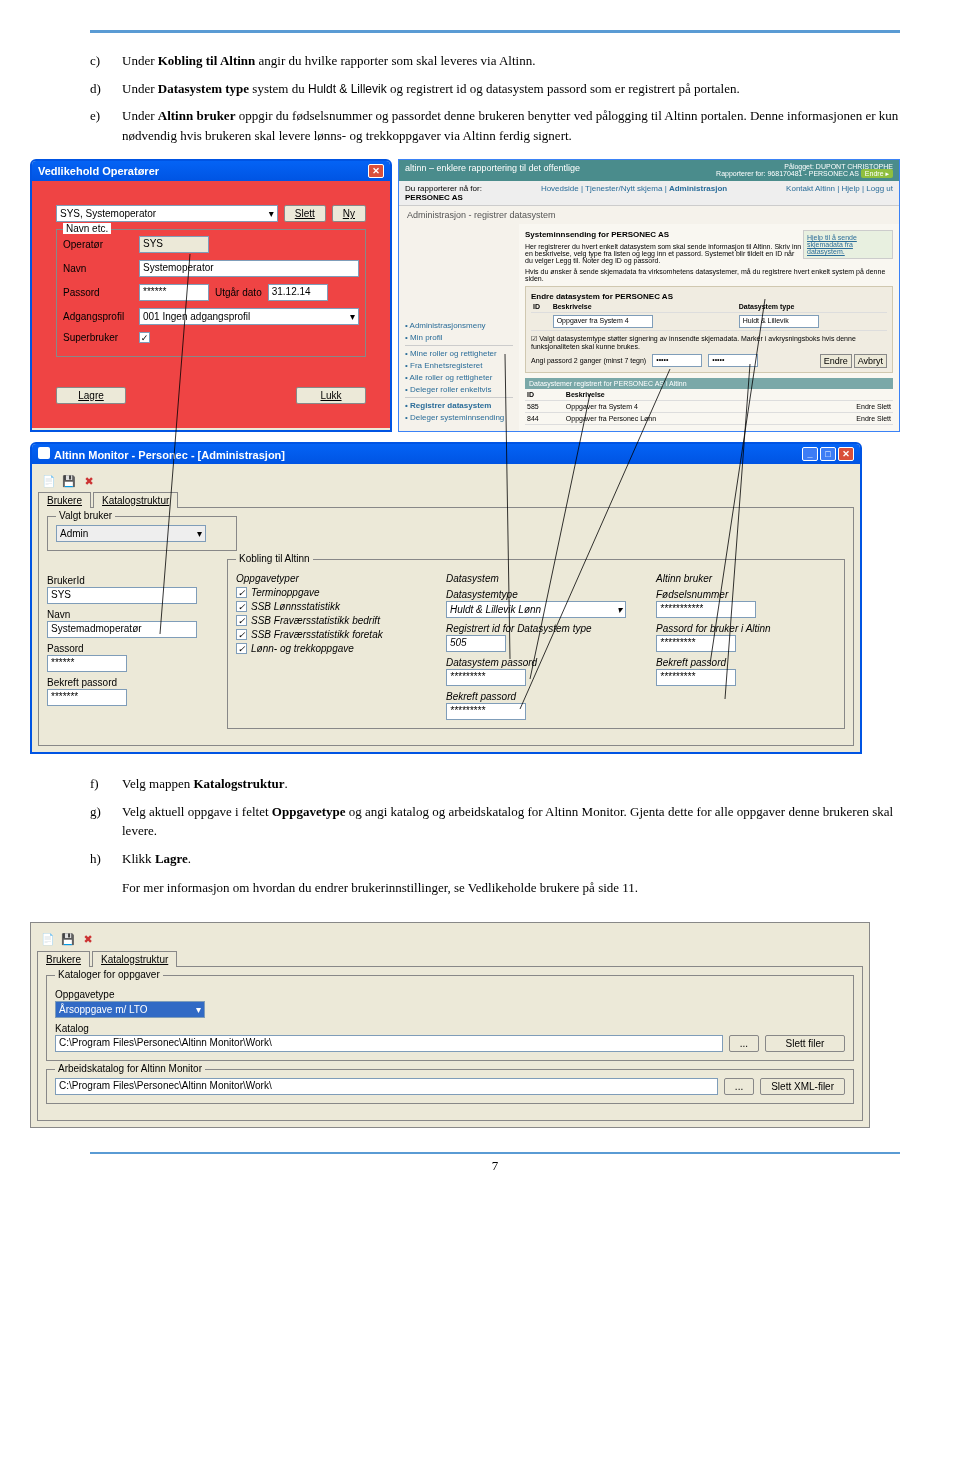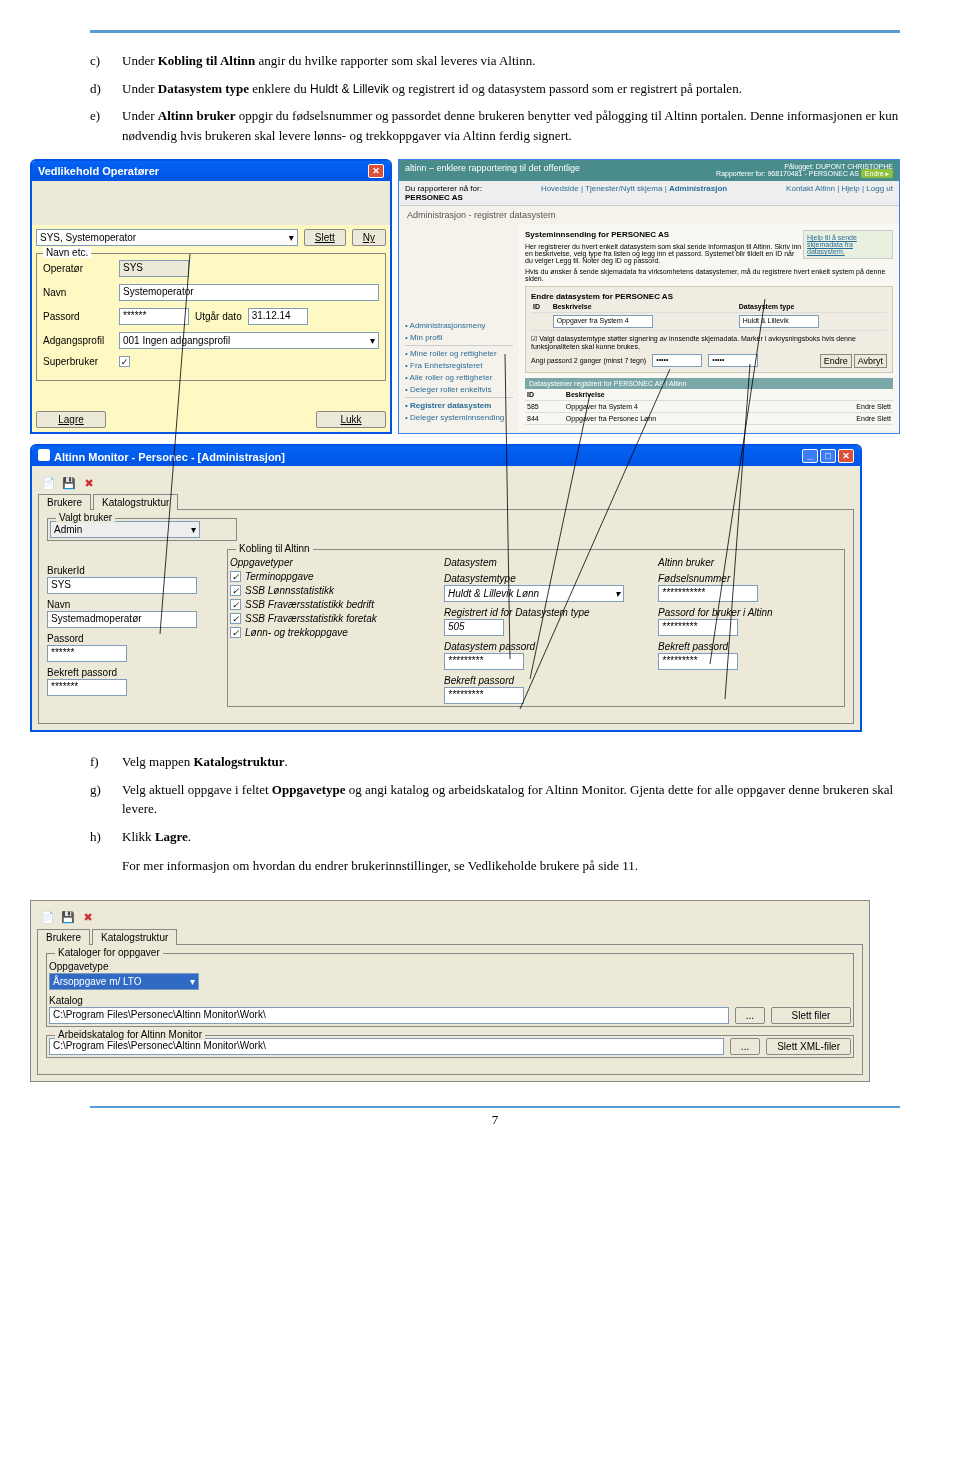--- a/index.html
+++ b/index.html
@@ -7,45 +7,45 @@
 .page { padding: 30px 60px 40px 90px; }
 .hr-top { border-top: 3px solid #5a9bd4; margin-bottom: 18px; }
 .ol-item { display: flex; margin-bottom: 8px; line-height: 1.5; }
 .ol-letter { min-width: 32px; }
 .ol-text { flex: 1; }
 .section1 { display: flex; gap: 6px; margin-top: 14px; margin-left: -60px; }
 .win { border: 2px solid #0054e3; border-radius: 6px 6px 0 0; font-family: Tahoma, Arial, sans-serif; font-size: 10px; background: #ece9d8; }
 .win-title { background: linear-gradient(to bottom, #0463f5, #0054e3); color: #fff; font-weight: bold; padding: 3px 6px; border-radius: 4px 4px 0 0; display: flex; justify-content: space-between; align-items: center; font-size: 11px; }
 .close-x { background: #d94f3a; border: 1px solid #fff; color: #fff; width: 16px; height: 14px; display: inline-flex; align-items: center; justify-content: center; font-size: 9px; border-radius: 2px; }
 .win1 { width: 362px; }
-.win1-body { background: #fef9c3; padding: 4px; margin-top: 44px; }
+.win1-body { background: #ef4444; padding: 24px; }
 .row { display: flex; align-items: center; margin-bottom: 7px; gap: 6px; }
 .lbl { width: 70px; font-size: 10px; }
 .inp { border: 1px solid #7f9db9; background: #fff; padding: 1px 3px; font-size: 10px; height: 17px; }
 .btn { border: 1px solid #888; background: #ece9d8; padding: 2px 10px; font-size: 10px; border-radius: 2px; }
 .altinn-panel { flex: 1; border: 1px solid #3b82f6; font-family: Arial, sans-serif; font-size: 8px; background: #f5f2eb; }
 .altinn-header { background: #4a8c8c; color: #fff; padding: 3px 6px; font-size: 9px; display: flex; justify-content: space-between; }
 .altinn-sub { background: #eee; padding: 3px 6px; display: flex; justify-content: space-between; font-size: 8px; border-bottom: 1px solid #ccc; }
 .altinn-body { display: flex; align-items: flex-end; }
 .altinn-side { width: 120px; padding: 6px; }
 .altinn-main { flex: 1; padding: 6px; background: #f9f7f1; }
 .altinn-link { color: #2b6d99; margin-bottom: 3px; font-size: 8px; display: block; }
 .altinn-box { background: #f0ece1; border: 1px solid #d0c8b0; padding: 5px; margin-bottom: 5px; font-size: 8px; }
 .altinn-table { width: 100%; font-size: 7px; border-collapse: collapse; }
 .altinn-table td { border-bottom: 1px solid #ddd; padding: 2px; }
 .altinn-table-hdr { background: #7aa8a8; color: #fff; }
 .win2 { margin-top: 10px; margin-left: -60px; width: 832px; border: 2px solid #0054e3; border-radius: 6px 6px 0 0; font-family: Tahoma, Arial, sans-serif; font-size: 10px; background: #ece9d8; }
 .win2-body { padding: 6px; }
 .toolbar-icons { display: flex; gap: 6px; padding: 4px; }
 .icon-sm { width: 14px; height: 14px; display: inline-flex; align-items: center; justify-content: center; font-size: 11px; }
 .tabs { display: flex; gap: 2px; margin-bottom: -1px; }
-.tab { border: 1px solid #888; background: #ece9d8; padding: 2px 8px; font-size: 10px; border-bottom: none; }
+.tab { border: 1px solid #888; background: #ece9d8; padding: 2px 8px; font-size: 10px; border-bottom: none; text-decoration: underline; }
 .tab.active { background: #ece9d8; }
 .tab-body { border: 1px solid #888; background: #ece9d8; padding: 8px; }
-.fieldset { border: 1px solid #888; padding: 2px; margin-bottom: 8px; position: relative; }
+.fieldset { border: 1px solid #888; padding: 8px; margin-bottom: 8px; position: relative; }
 .fieldset-label { position: absolute; top: -7px; left: 8px; background: #ece9d8; padding: 0 3px; font-size: 10px; }
 .grid3 { display: flex; gap: 30px; }
 .col { flex: 1; min-width: 0; font-style: italic; }
 .field-label { font-size: 10px; display: block; margin-bottom: 1px; margin-top: 5px; }
 .field-input { border: 1px solid #7f9db9; background: #fff; padding: 1px 3px; font-size: 10px; width: 150px; height: 17px; }
 .chk-row { display: flex; align-items: center; gap: 4px; margin: 3px 0; }
 .chk { width: 11px; height: 11px; border: 1px solid #7f9db9; background: #fff; display: inline-flex; align-items: center; justify-content: center; font-size: 9px; }
 .win3 { margin-top: 12px; margin-left: -60px; width: 840px; border: 1px solid #888; background: #ece9d8; font-family: Tahoma, Arial, sans-serif; font-size: 10px; padding: 6px; }
 .hr-bottom { border-top: 2px solid #5a9bd4; margin-top: 24px; }
 .pgnum { text-align: center; font-size: 13px; margin-top: 4px; }
@@ -61,21 +61,21 @@
 
 <div class="page">
   <div class="hr-top"></div>
 
   <div class="ol-item">
     <div class="ol-letter">c)</div>
     <div class="ol-text"><span>Under </span><span class="bold">Kobling til Altinn</span><span> angir du hvilke rapporter som skal leveres via Altinn.</span></div>
   </div>
   <div class="ol-item">
     <div class="ol-letter">d)</div>
-    <div class="ol-text"><span>Under </span><span class="bold">Datasystem type</span><span> enklere du </span><span style="font-family:Arial,sans-serif;font-size:12px">Huldt &amp; Lillevik</span><span> og registrert id og datasystem passord som er registrert på portalen.</span></div>
+    <div class="ol-text"><span>Under </span><span class="bold">Datasystem type</span><span> system du </span><span style="font-family:Arial,sans-serif;font-size:12px">Huldt &amp; Lillevik</span><span> og registrert id og datasystem passord som er registrert på portalen.</span></div>
   </div>
   <div class="ol-item">
     <div class="ol-letter">e)</div>
     <div class="ol-text"><span>Under </span><span class="bold">Altinn bruker</span><span> oppgir du fødselsnummer og passordet denne brukeren benytter ved pålogging til Altinn portalen. Denne informasjonen er kun nødvendig hvis brukeren skal levere lønns- og trekkoppgaver via Altinn ferdig signert.</span></div>
   </div>
 
   <div class="section1-wrap">
   <svg class="arrows" width="870" height="610" style="left:-60px;top:0">
     <line x1="160" y1="95" x2="130" y2="475" stroke="#000" stroke-width="0.8"></line>
     <line x1="475" y1="195" x2="480" y2="500" stroke="#000" stroke-width="0.8"></line>

